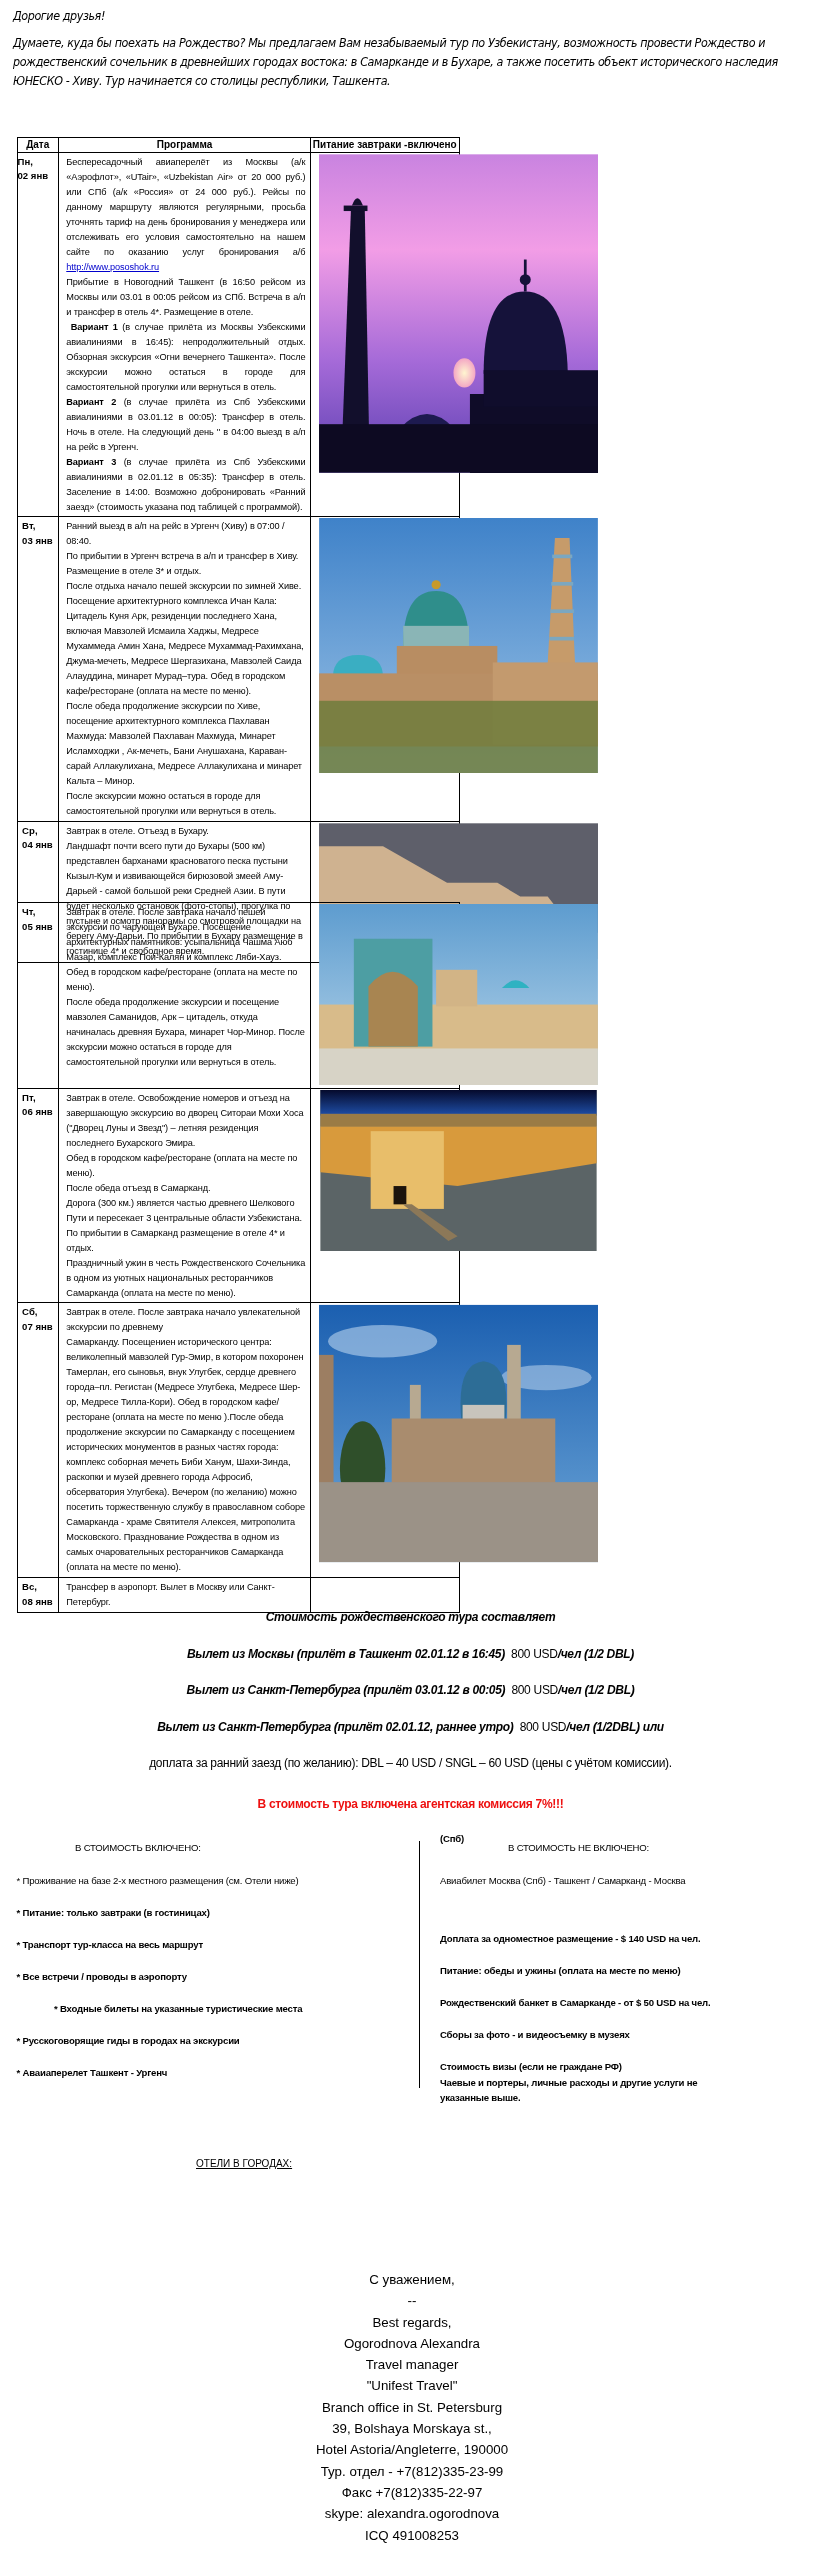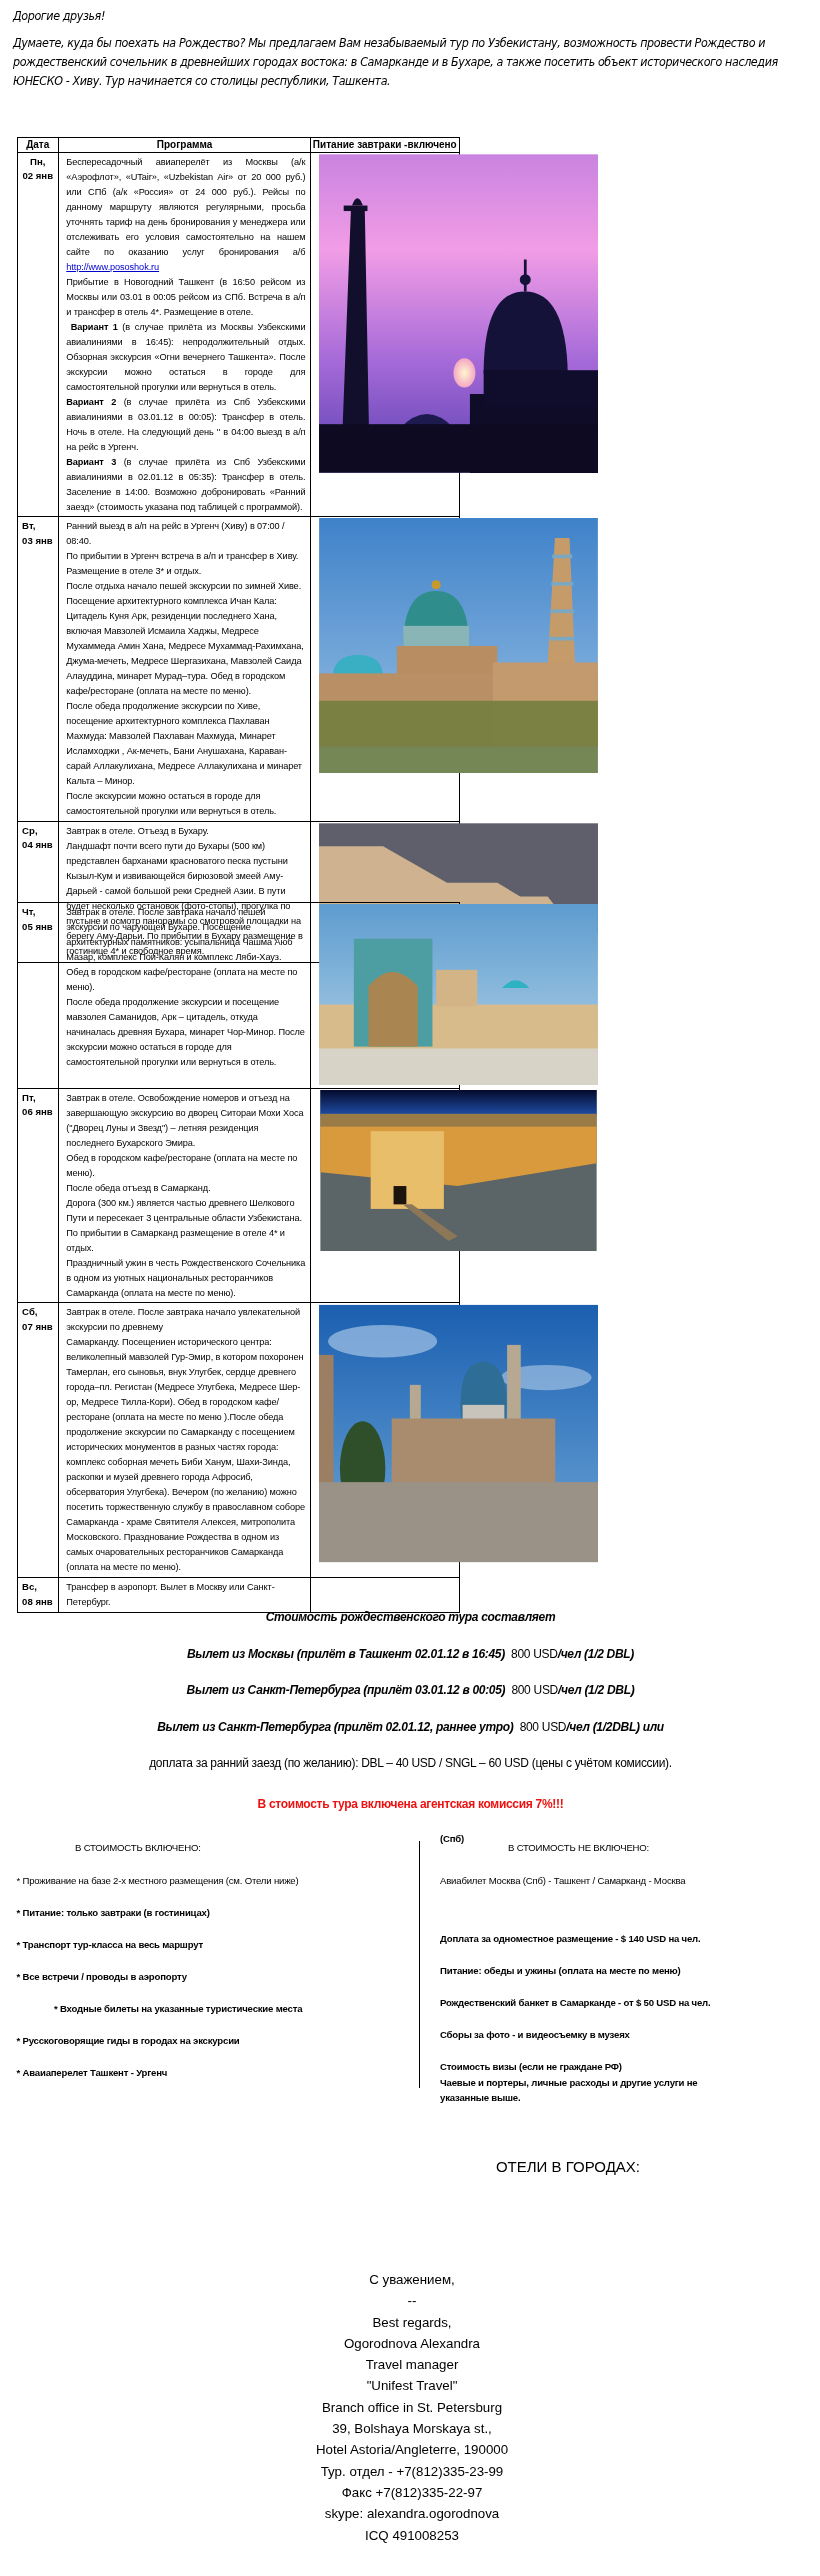--- a/index.html
+++ b/index.html
@@ -6,38 +6,38 @@
   body { width:821px; height:2576px; position:relative; font-family:"Liberation Sans", sans-serif; color:#000; overflow:hidden; }
   .intro { position:absolute; left:13px; top:5.5px; width:788px; font-family:"DejaVu Sans", sans-serif; font-style:italic; font-size:12.4px; line-height:19px; font-stretch:condensed; letter-spacing:-0.4px; }
   .intro p { margin:0 0 8.2px 0; }
   table.prog { position:absolute; left:16.5px; border-collapse:collapse; table-layout:fixed; width:443px; }
   table.prog td, table.prog th { border:1.2px solid #000; vertical-align:top; padding:0; }
   table.prog th { font-family:"Liberation Sans", sans-serif; font-size:10px; font-weight:bold; height:13.7px; line-height:13.7px; text-align:center; }
   .c-date { width:38px; }
   .c-prog { width:231px; }
   .c-img { width:136px; }
   .date { font-size:9.6px; font-weight:bold; line-height:14.7px; padding:1.8px 0 0 4.6px; }
-  .date.center { text-align:center; padding-left:0; }
+  .date.center { padding-left:0; }
   .ptxt { font-size:9.2px; line-height:15px; padding:1.8px 4.6px 1.8px 7.3px; letter-spacing:-0.1px; }
   .ptxt.just { text-align:justify; }
   .ptxt b, .ptxt .bold { font-weight:bold; }
   .ptxt a { color:#0000cc; text-decoration:underline; }
   .imgcell { padding:0; }
   .img { margin:0.9px 0 0 8.2px; width:279px; }
   .price { position:absolute; left:0; width:821px; text-align:center; font-size:12px; font-weight:bold; font-style:italic; letter-spacing:-0.3px; }
   .price .nb { font-weight:normal; font-style:normal; }
   .red { color:#ee1111; font-style:normal; }
   .incl-head { position:absolute; font-size:9.6px; letter-spacing:-0.2px; }
   .incl-item { position:absolute; font-size:9.6px; letter-spacing:-0.2px; }
   .vline { position:absolute; left:243px; top:1841px; width:0.9px; height:247px; background:#000; }
   table.hotels { position:absolute; left:196px; top:2174px; width:444px; border-collapse:collapse; font-size:9.2px; }
   table.hotels td { border-top:0.9px solid #333; border-bottom:0.9px solid #333; height:16.5px; text-align:center; font-weight:bold; }
   table.hotels td.city { width:137px; border-right:0.9px solid #333; font-weight:normal; }
   table.hotels td.hotel { border-right:0.9px solid #333; }
-  .hotels-title { position:absolute; left:196px; top:2158px; width:444px; text-align:right; font-size:15px; }
+  .hotels-title { position:absolute; left:196px; top:2158px; width:444px; text-align:left; font-size:10px; text-decoration:underline; }
   .sign { position:absolute; left:229px; top:2269px; width:366px; text-align:center; font-size:13.3px; line-height:21.3px; }
   .sign div { white-space:nowrap; }
 </style>
 </head>
 <body>
 
 <div class="intro">
   <p>Дорогие друзья!</p>
   <p>Думаете, куда бы поехать на Рождество? Мы предлагаем Вам незабываемый тур по Узбекистану, возможность провести Рождество и рождественский сочельник в древнейших городах востока: в Самарканде и в Бухаре, а также посетить объект исторического наследия ЮНЕСКО - Хиву. Тур начинается со столицы республики, Ташкента.</p>
 </div>

